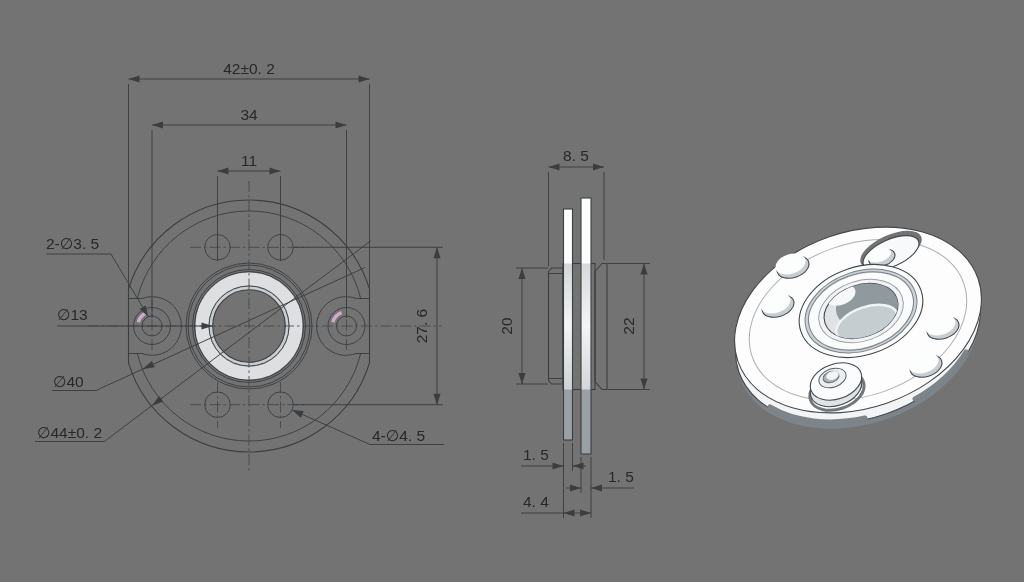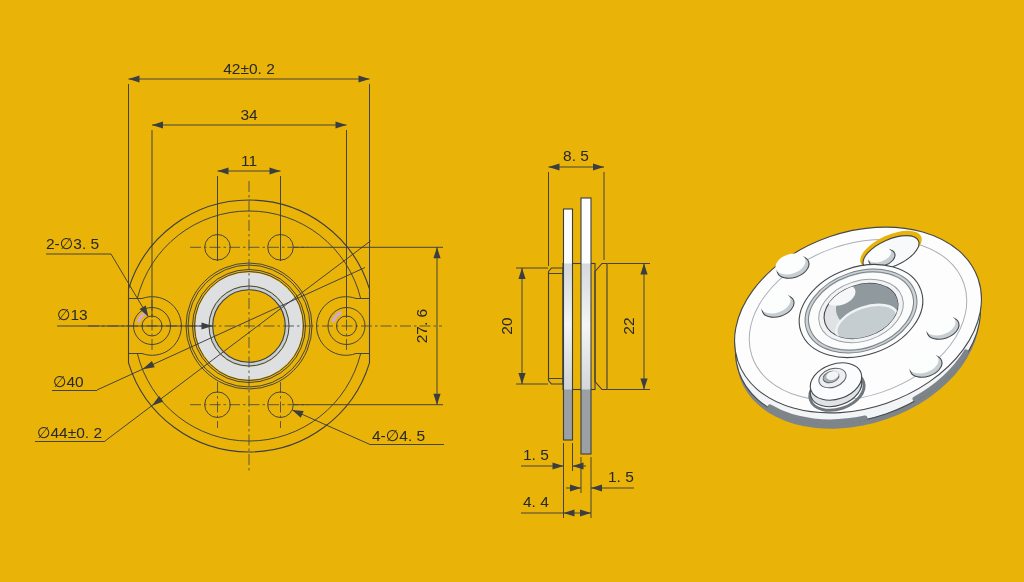--- a/index.html
+++ b/index.html
@@ -1,16 +1,16 @@
 <!DOCTYPE html>
 <html><head>
 <meta charset="utf-8">
 <style>
   html,body{margin:0;padding:0;background:#ffffff;width:1024px;height:582px;overflow:hidden;}
-  .stage{position:relative;width:1024px;height:582px;background:#eab308;
+  .stage{position:relative;width:1024px;height:582px;background:#737373;
          font-family:"Liberation Sans","DejaVu Sans",sans-serif;}
   svg{position:absolute;left:0;top:0;}
   text{fill:#26282a;font-size:15.5px;font-family:"Liberation Sans","DejaVu Sans",sans-serif;}
   .ln{stroke:#3b3e41;stroke-width:0.95;fill:none;}
   .ln2{stroke:#3b3e41;stroke-width:1.1;fill:none;}
   .cl{stroke:#43464a;stroke-width:0.85;fill:none;stroke-dasharray:11 3 2.5 3;}
   .iso{stroke:#45484b;stroke-width:1.1;}
   .arrow{fill:#3b3e41;}
 </style>
 </head>

